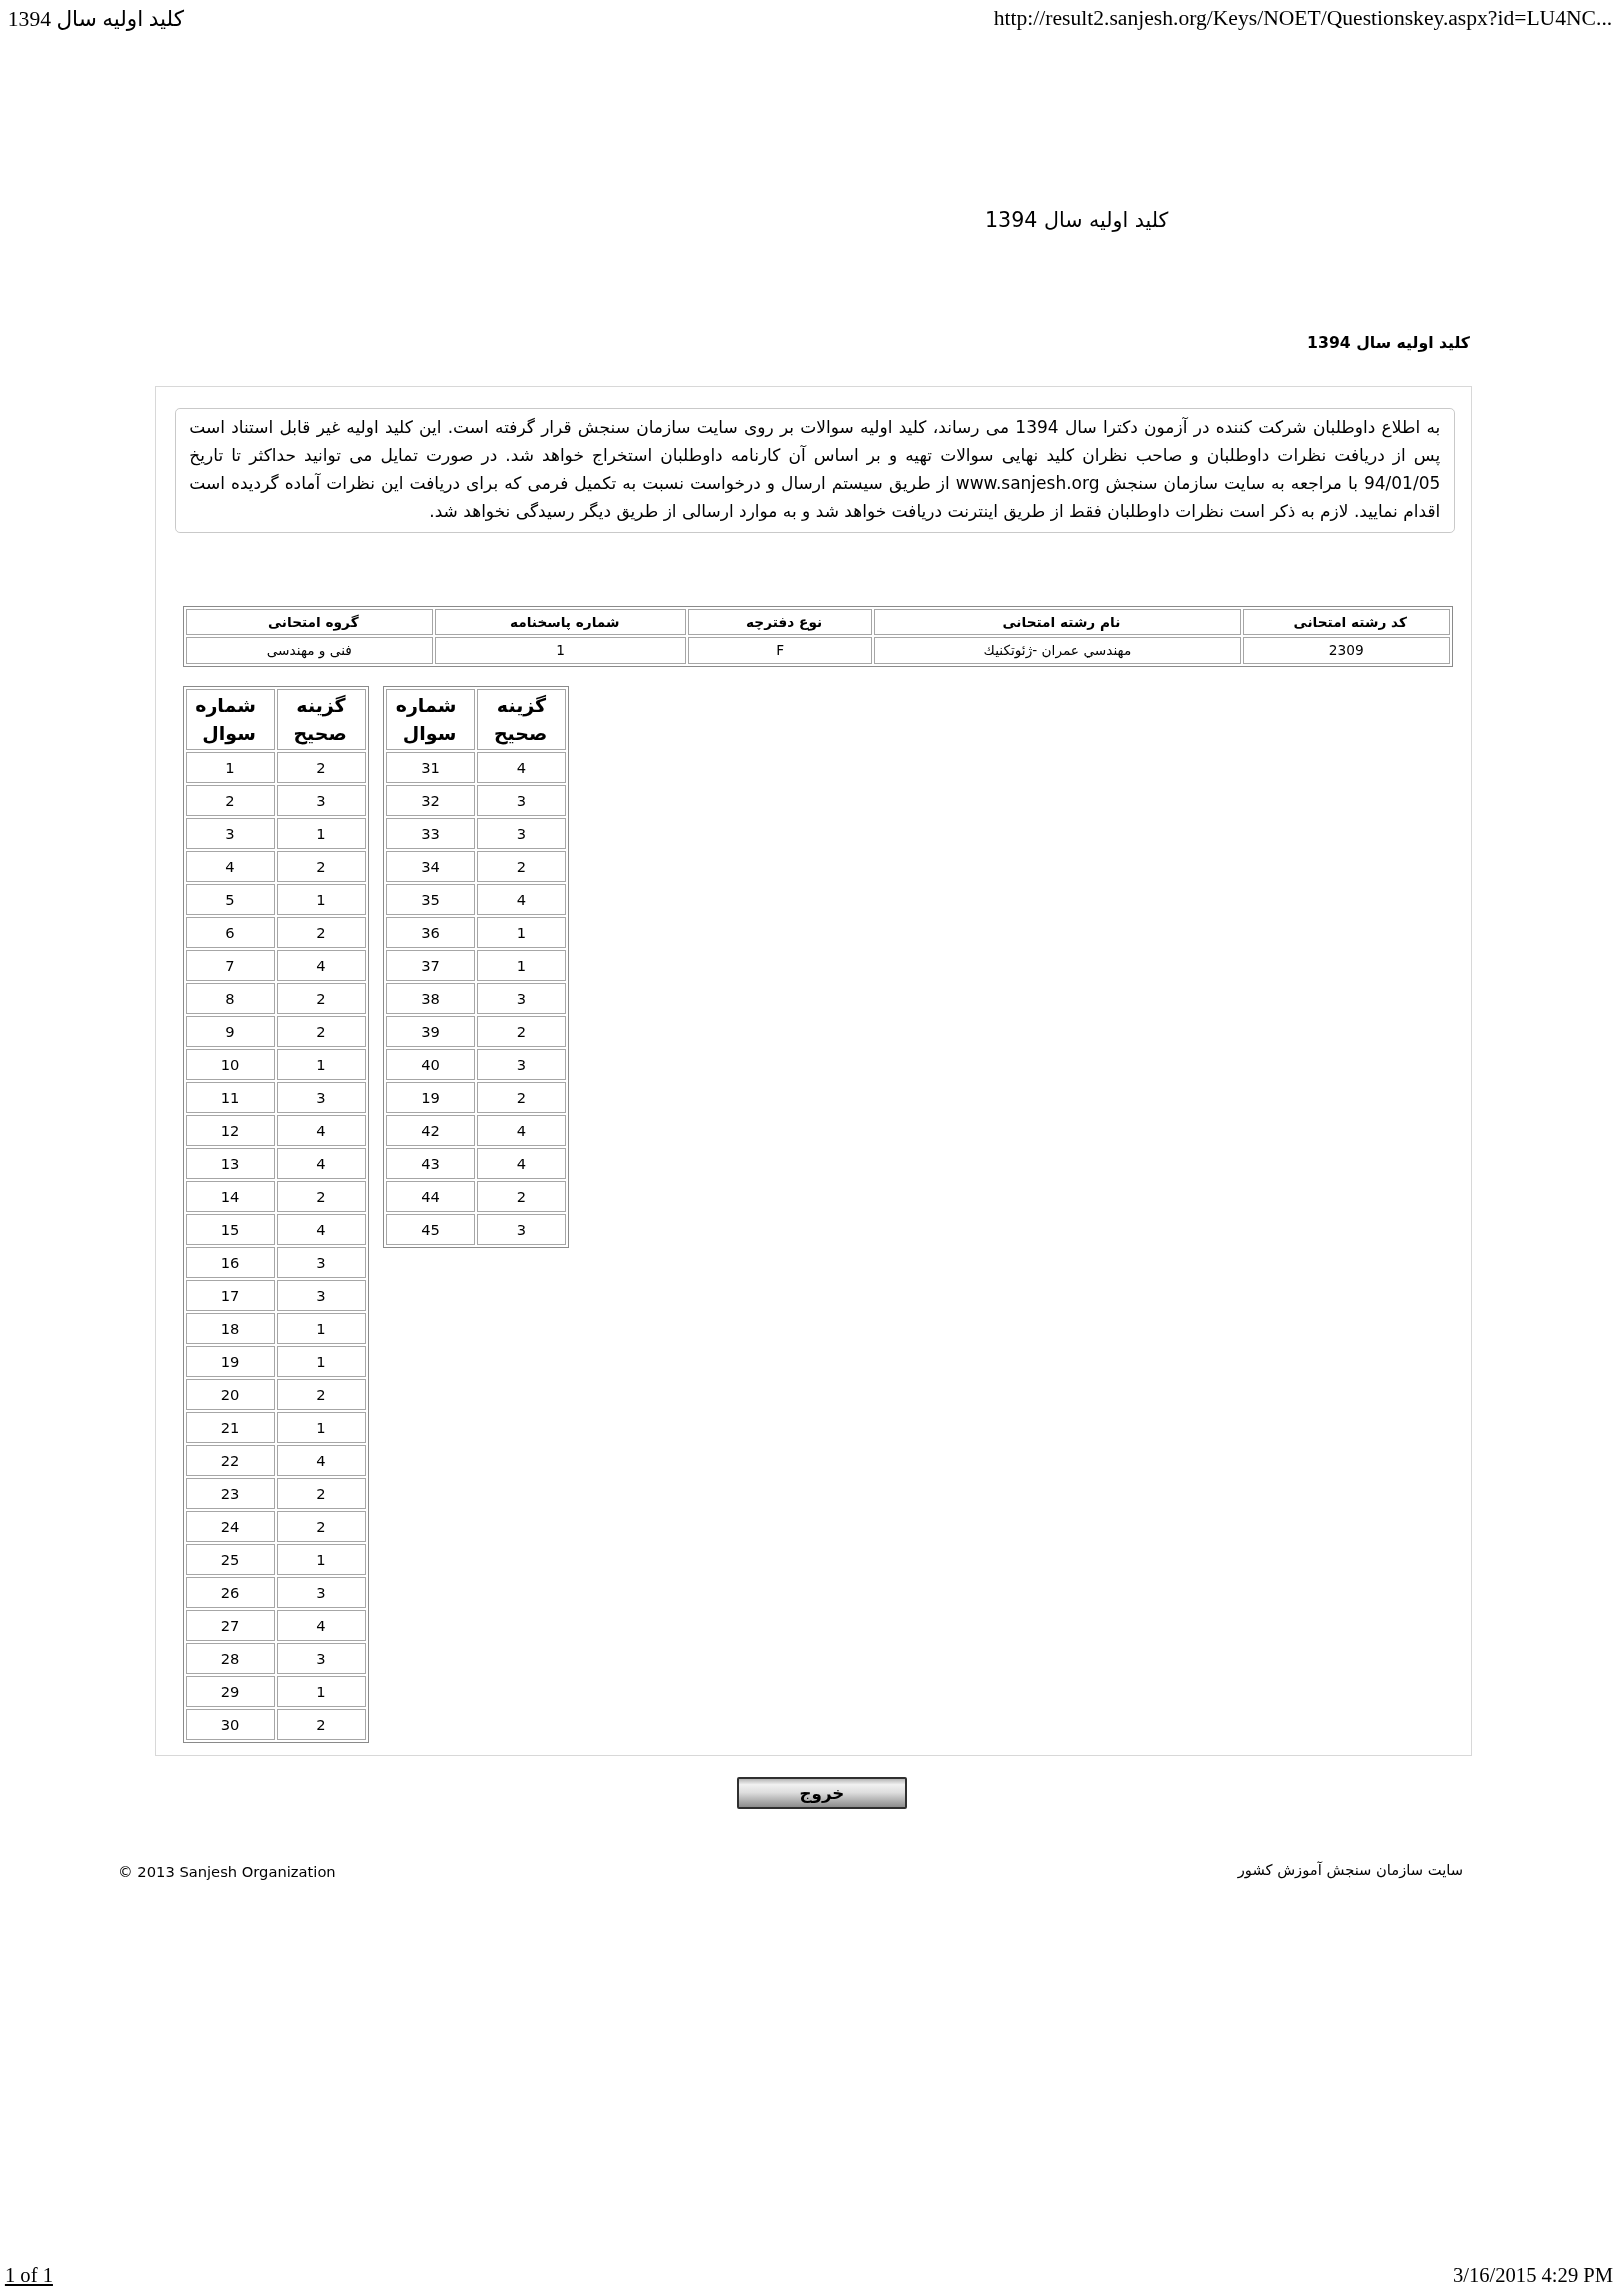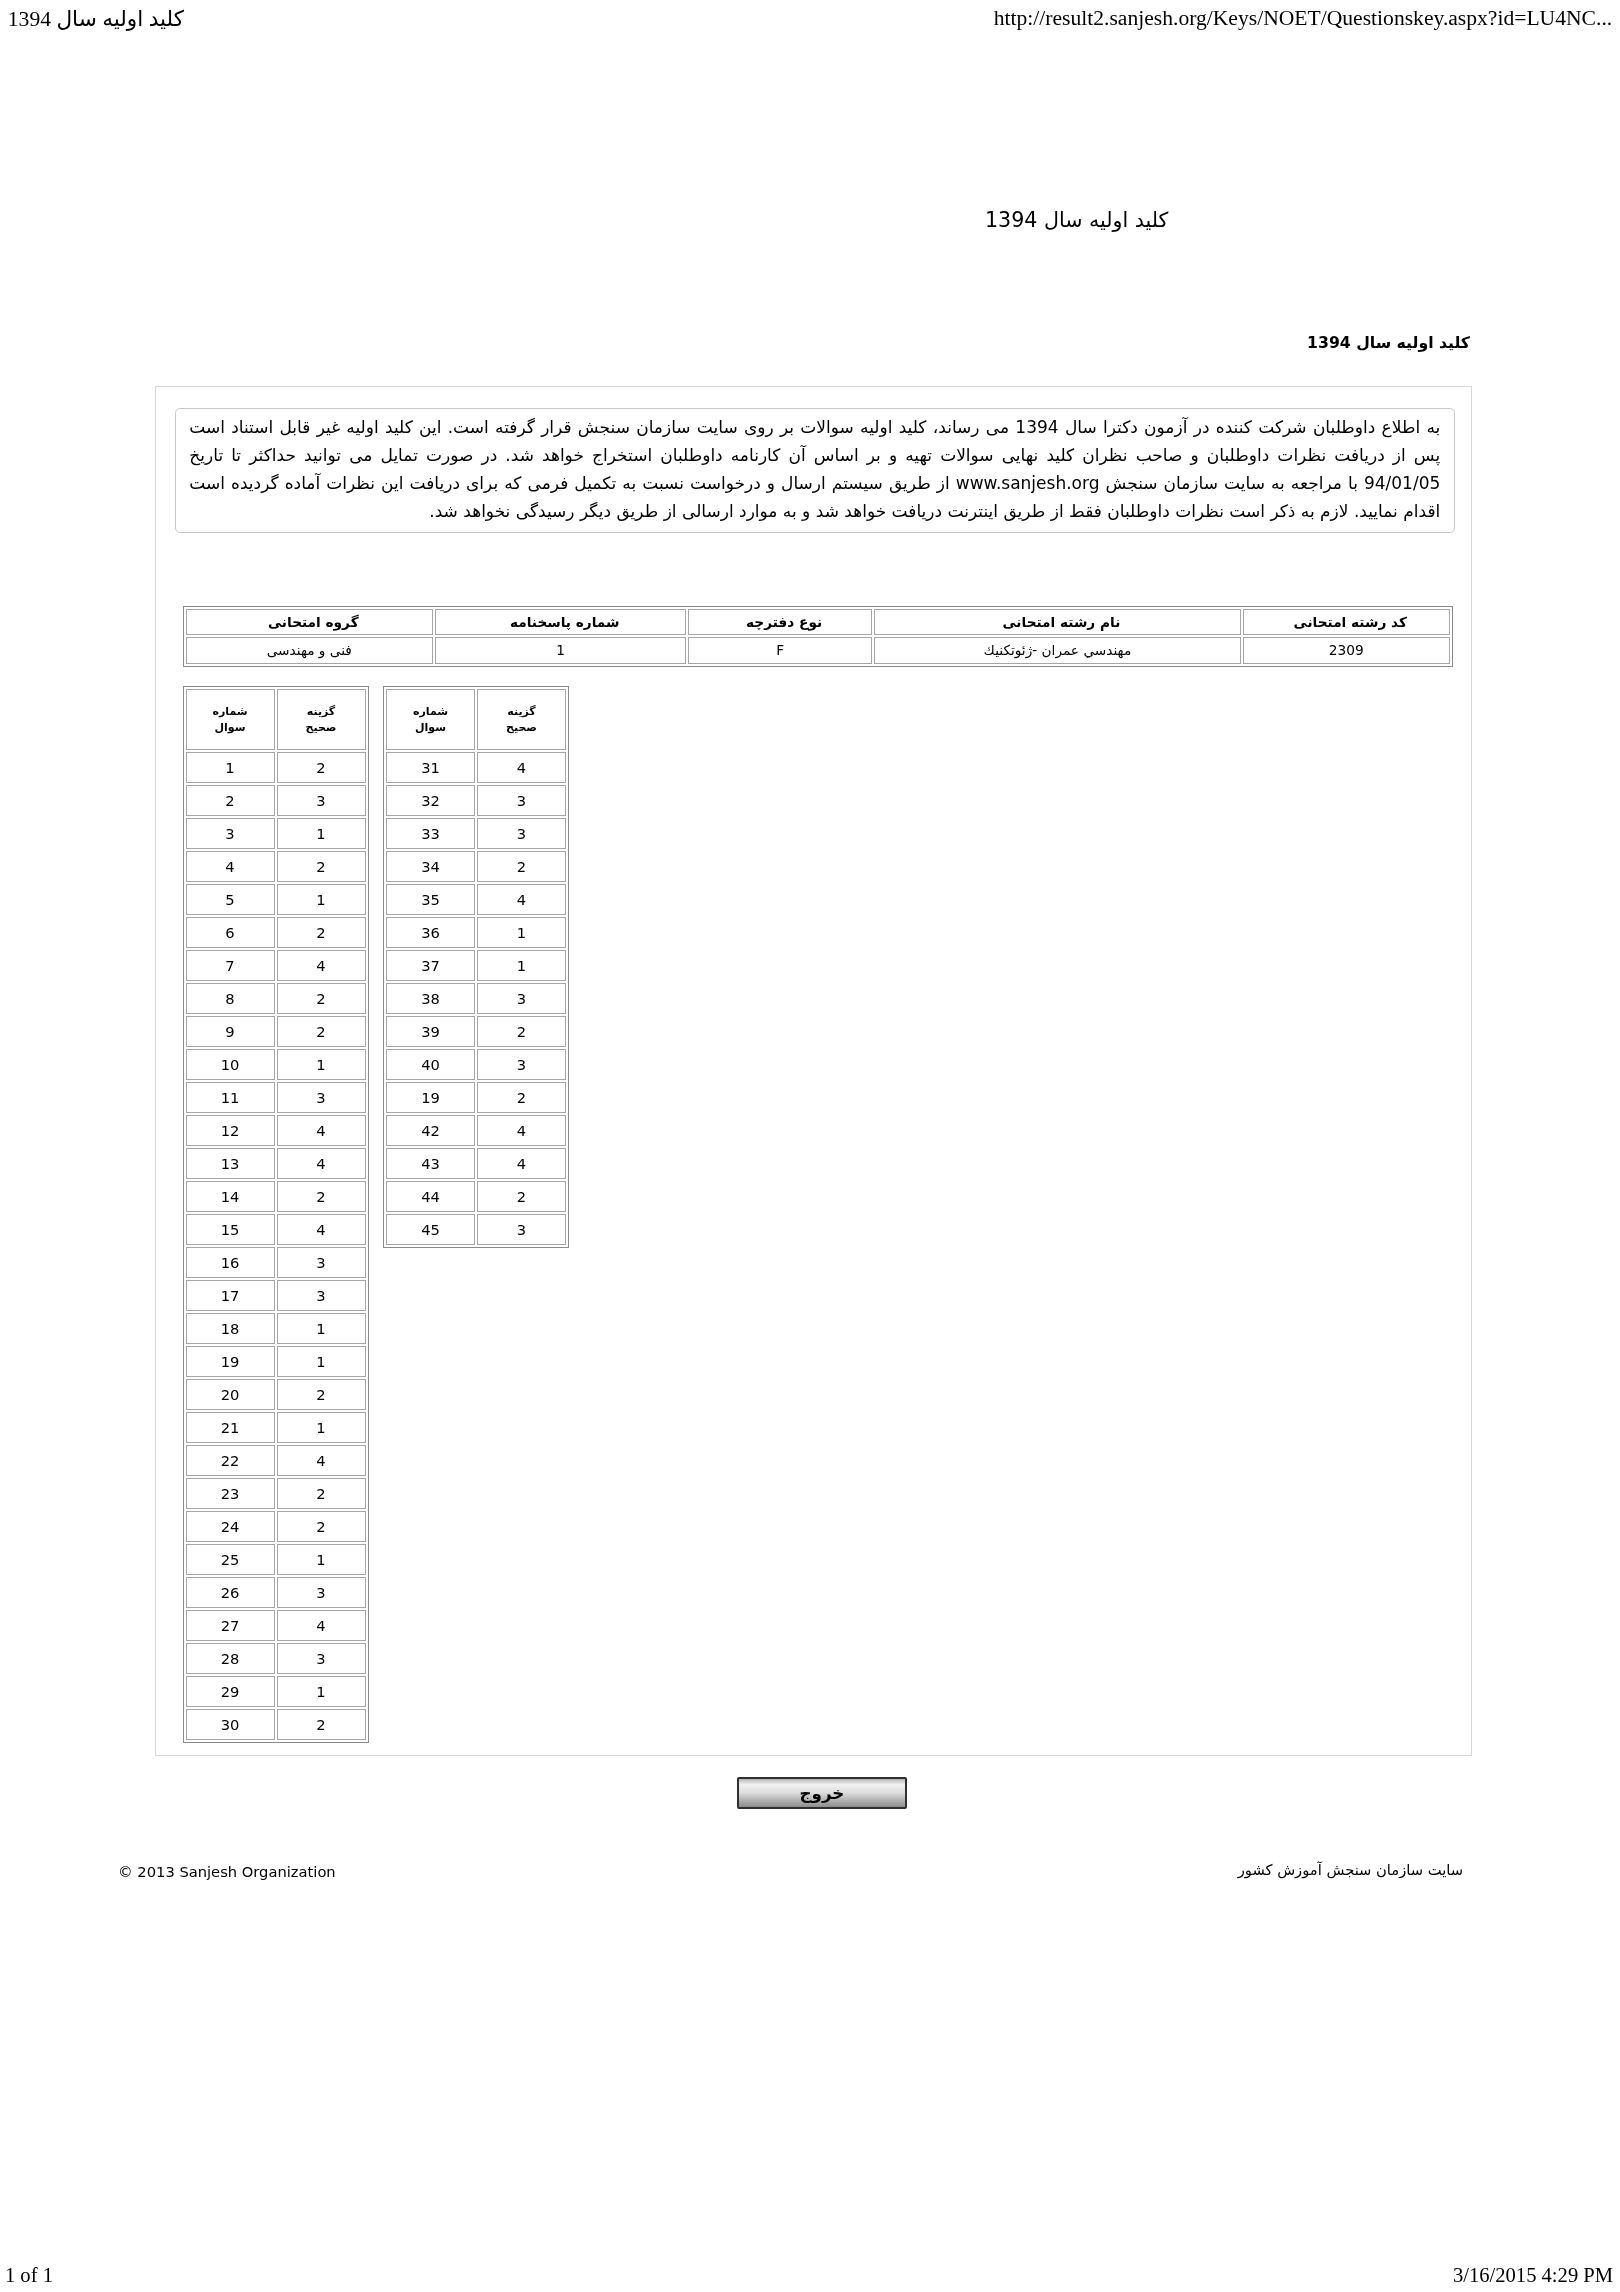--- a/index.html
+++ b/index.html
@@ -9,21 +9,21 @@
     background: #ffffff;
     font-family: "DejaVu Sans", sans-serif;
     color: #000;
     overflow: hidden;
   }
   .serif { font-family: "Liberation Serif", "DejaVu Serif", "DejaVu Sans", serif; }
 
   
   .print-header-title { position: absolute; top: 5.9px; left: 7.8px; font-size: 21.6px; direction: rtl; }
   .print-header-url   { position: absolute; top: 5.9px; right: 7.8px; font-size: 21.6px; }
-  .print-footer-page  { position: absolute; bottom: 5.9px; left: 4.9px;  font-size: 20.6px; }
+  .print-footer-page  { position: absolute; bottom: 5.9px; left: 4.9px;  font-size: 20.6px; text-decoration: underline; }
   .print-footer-time  { position: absolute; bottom: 5.9px; right: 6.9px; font-size: 20.6px; }
 
   .page-title {
     position: absolute; top: 208px; left: 985px;
     font-size: 20.6px; direction: rtl; white-space: nowrap;
   }
   .section-heading {
     position: absolute; top: 333px; right: 150px;
     font-size: 15.7px; font-weight: bold; direction: rtl; white-space: nowrap;
   }
@@ -70,21 +70,21 @@
     position: absolute; top: 299px;
     width: 186px;
     direction: ltr;
     border: 1px solid #8a8a8a;
     table-layout: fixed;
     font-size: 14.7px;
   }
   .answers.t1 { left: 26.5px; }
   .answers.t2 { left: 227px; }
   .answers th {
-    font-weight: bold; font-size: 11px; height: 55px;
+    font-weight: bold; font-size: 19px; height: 55px;
     direction: rtl; padding: 2px 17.6px; line-height: 1.45; width: 50%;
   }
   .answers td { height: 29px; }
 
   .exit-btn {
     position: absolute; left: 737px; top: 1777px;
     width: 170px; height: 32px;
     border: 2px solid #2f2f2f;
     border-radius: 2px;
     background: linear-gradient(180deg, #b5b5b5 0%, #f1f1f1 20%, #dedede 48%, #a8a8a8 82%, #8d8d8d 100%);

